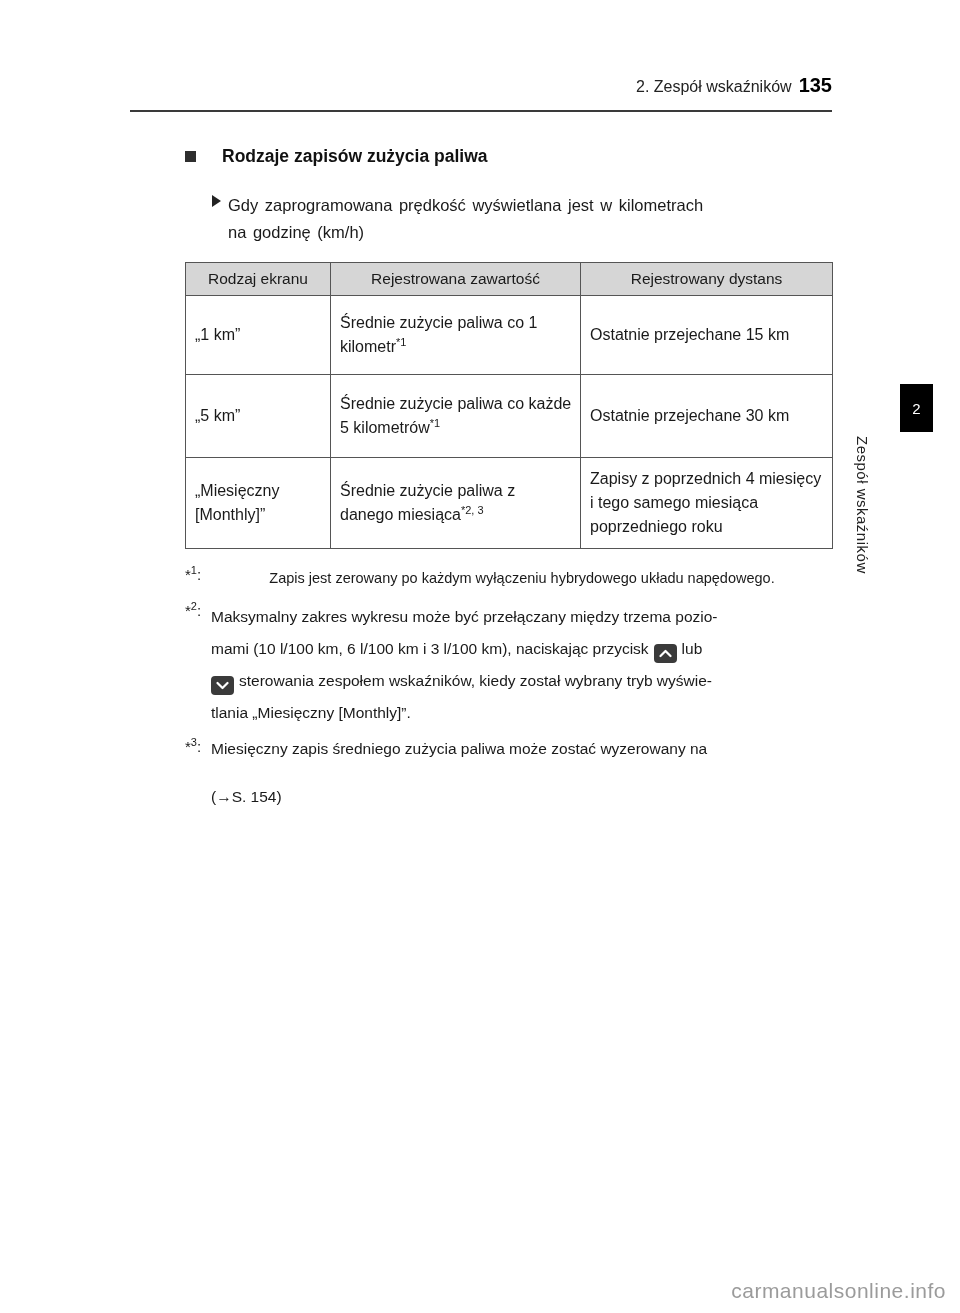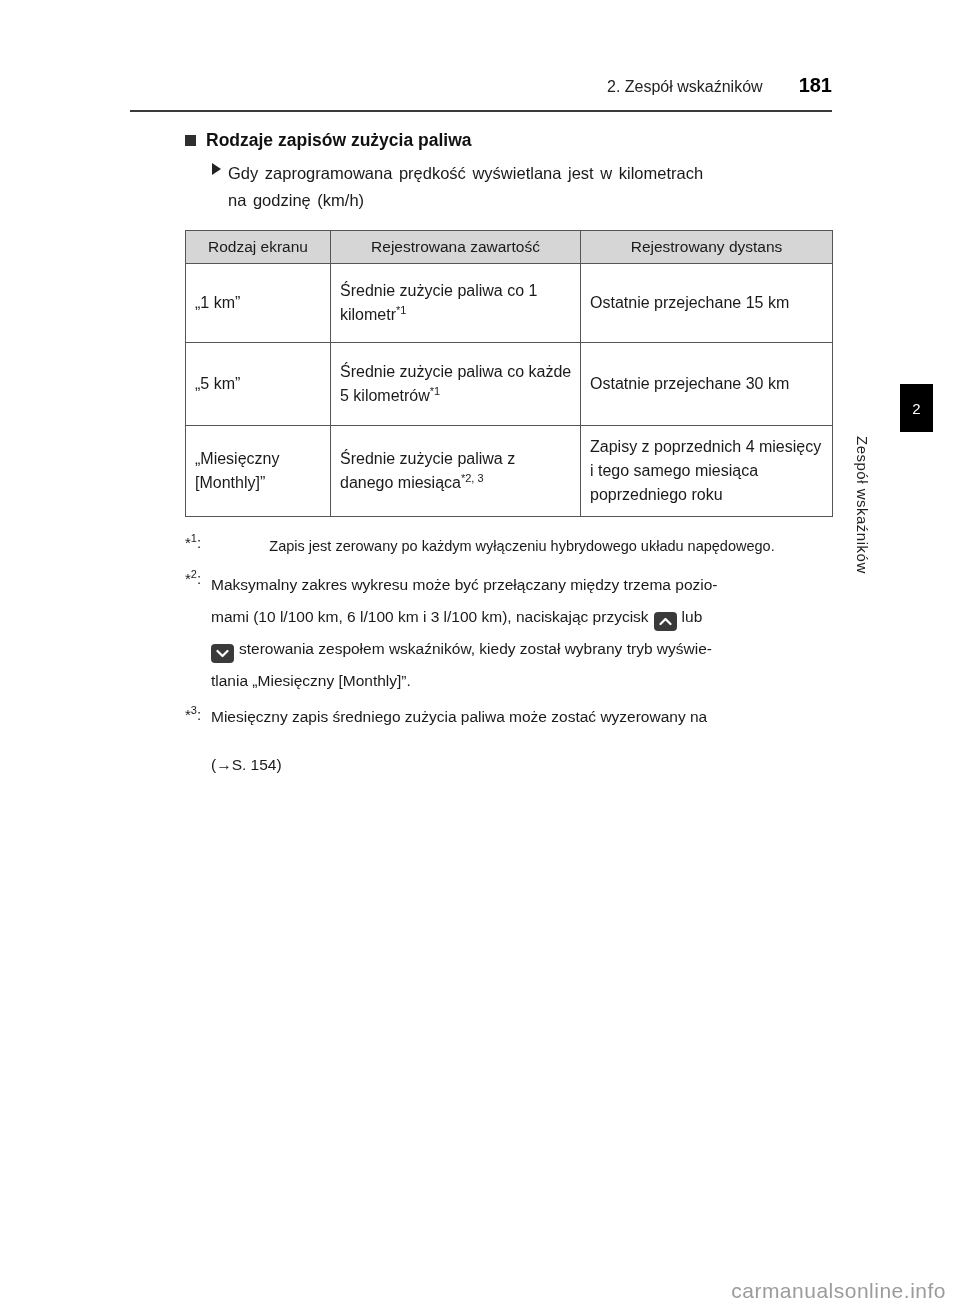--- a/index.html
+++ b/index.html
@@ -18,21 +18,21 @@
 
   
   .page-header {
     position: absolute;
     top: 74px;
     left: 130px;
     width: 702px;
     display: flex;
     justify-content: flex-end;
     align-items: baseline;
-    gap: 36px;
+    gap: 7px;
   }
   .header-section {
     font-size: 16px;
     color: #222;
   }
   .header-page-num {
     font-size: 20px;
     font-weight: bold;
     color: #000;
   }
@@ -57,21 +57,21 @@
     align-items: center;
     gap: 10px;
   }
   .square-bullet {
     width: 11px;
     height: 11px;
     background: #2e2e2e;
     flex: 0 0 auto;
   }
   .section-title {
-    margin: 0;
+    margin: 16px;
     font-size: 17.5px;
     font-weight: bold;
     color: #111;
   }
 
   .intro-row {
     display: flex;
     margin-top: 9px;
     padding-left: 27px;
   }
@@ -211,21 +211,21 @@
     font-size: 21px;
     color: #9b9b9b;
     letter-spacing: 0.5px;
   }
 </style>
 </head>
 <body>
 
 <header class="page-header">
   <span class="header-section">2. Zespół wskaźników</span>
-  <span class="header-page-num">181</span>
+  <span class="header-page-num">135</span>
 </header>
 <div class="header-rule"></div>
 
 <main class="content">
 
   <div class="section-title-row">
     <span class="square-bullet"></span>
     <h1 class="section-title">Rodzaje zapisów zużycia paliwa</h1>
   </div>
 

